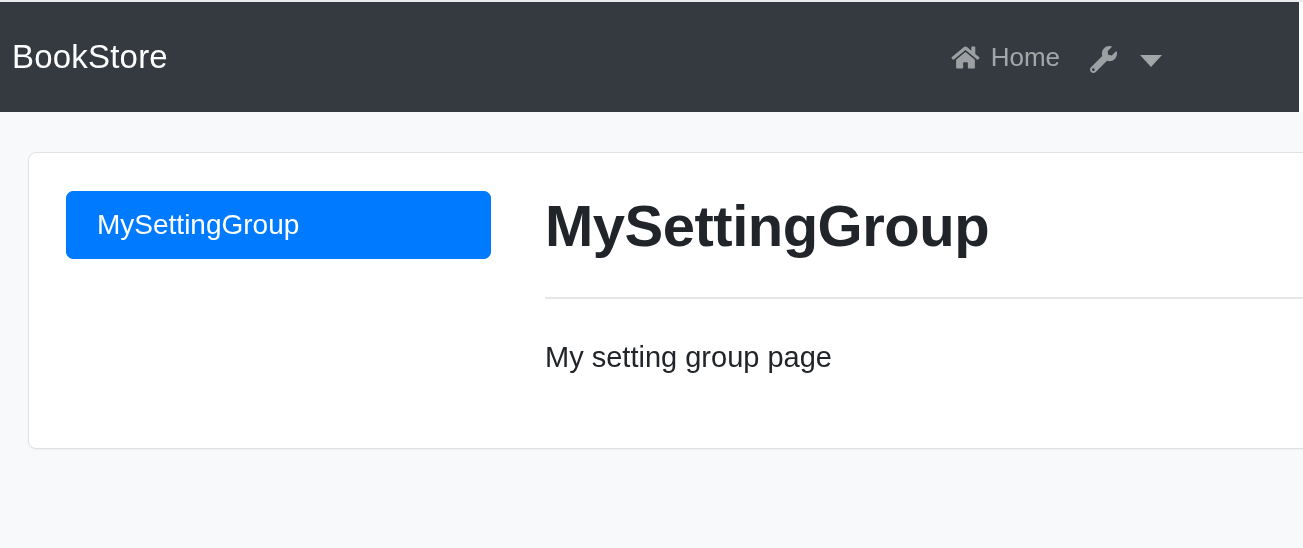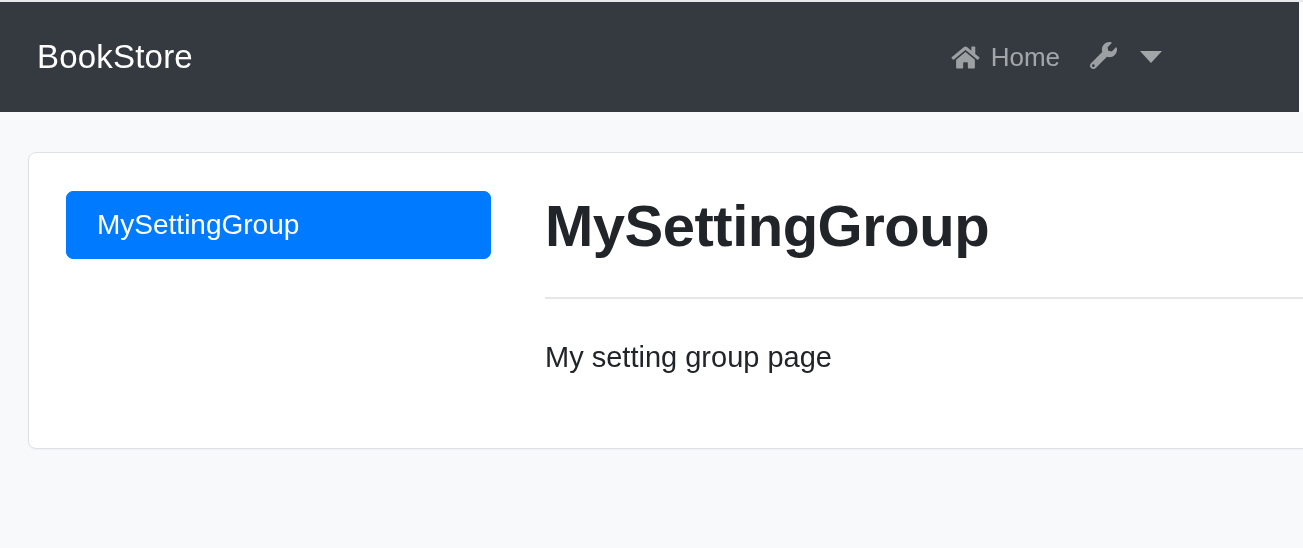--- a/index.html
+++ b/index.html
@@ -13,38 +13,38 @@
   
   .top-edge { height: 2px; background: #e8eaec; width: 100%; }
 
   
   .navbar {
     height: 110px;
     width: calc(100% - 4px);
     background: #343a40;
     display: flex;
     align-items: center;
-    padding: 0 137px 0 37px;
+    padding: 0 137px 0 12px;
   }
   .scroll-strip {
     position: absolute; top: 2px; right: 0;
     width: 4px; height: 110px; background: #fdfdfe;
   }
   .brand {
     color: #ffffff;
     font-size: 33px;
     font-weight: 400;
     text-decoration: none;
     letter-spacing: 0.2px;
     cursor: pointer;
   }
   .nav {
     margin-left: auto;
     display: flex;
-    align-items: flex-start;
+    align-items: flex-end;
     gap: 30px;
   }
   .nav-item {
     display: flex;
     align-items: center;
     gap: 11px;
     color: rgba(255,255,255,0.55);
     font-size: 26px;
     cursor: pointer;
   }

